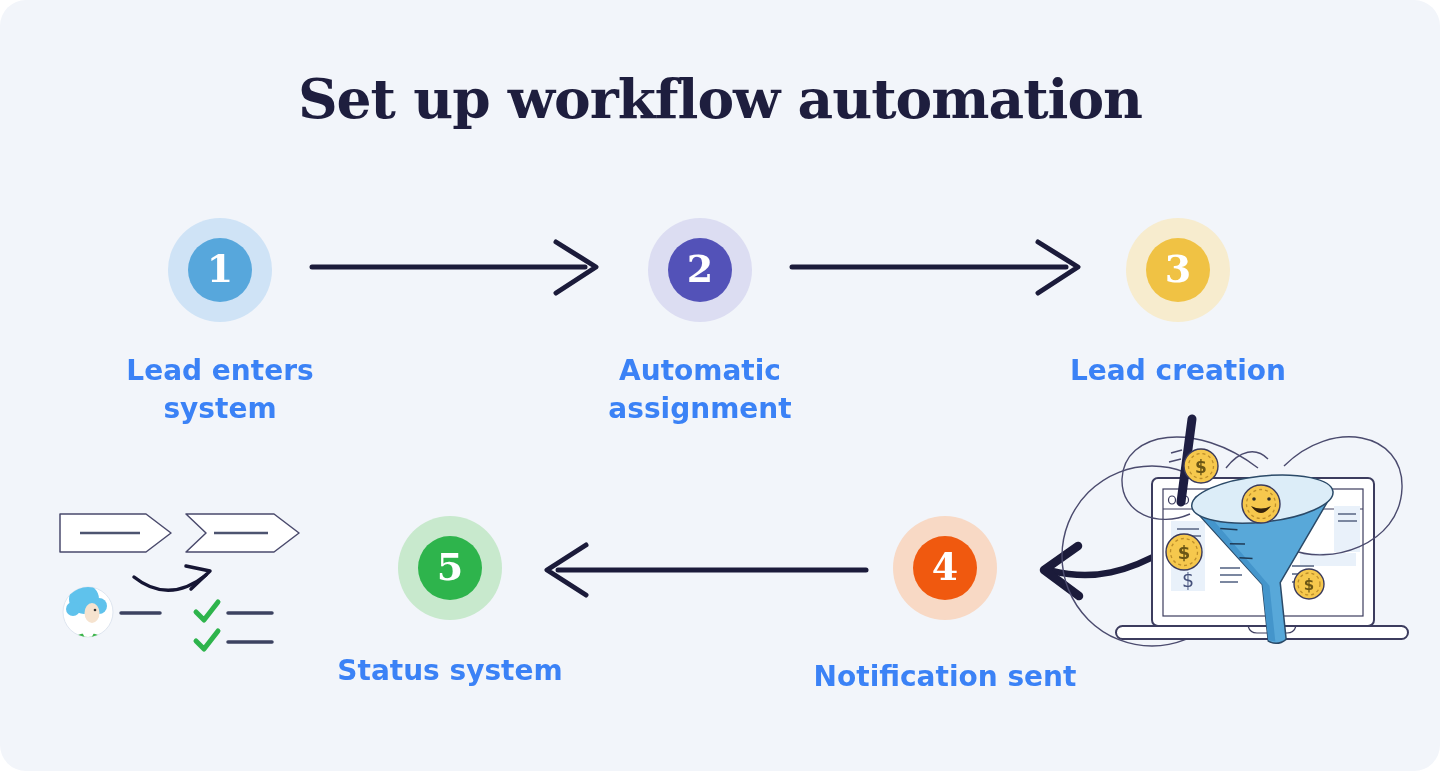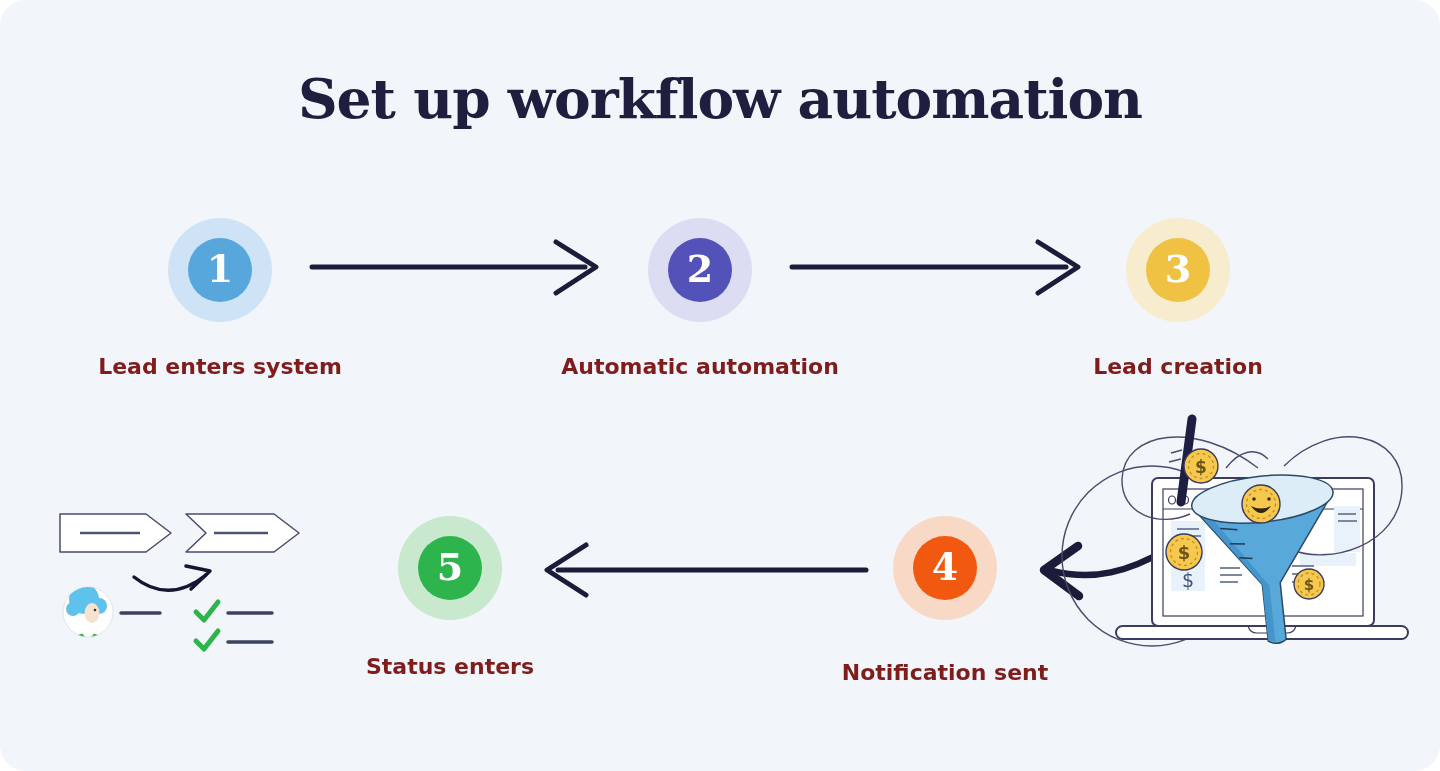--- a/index.html
+++ b/index.html
@@ -27,21 +27,21 @@
     display:flex;align-items:center;justify-content:center;
   }
   .num{
     font-family:"DejaVu Serif","Liberation Serif",serif;
     font-weight:bold;font-size:38px;color:#ffffff;line-height:1;
     transform:translateY(-1px);
   }
   .step .label{
     position:absolute;top:134px;left:50%;transform:translateX(-50%);
     width:300px;text-align:center;
-    font-weight:bold;font-size:22px;line-height:1.35;color:#7f1d1d;
+    font-weight:bold;font-size:28px;line-height:1.35;color:#3b82f6;
   }
   .step-1{left:168px;top:218px;}
   .step-2{left:648px;top:218px;}
   .step-3{left:1126px;top:218px;}
   .step-4{left:893px;top:516px;}
   .step-5{left:398px;top:516px;}
   .step-3 .label,.step-4 .label,.step-5 .label{white-space:nowrap;}
   .step-4 .label{top:142px;}
   .step-5 .label{top:136px;}
 
@@ -86,21 +86,21 @@
     </div>
     <div class="label">Lead enters system</div>
   </div>
 
   <div class="step step-2">
     <div class="halo" style="background-color: rgb(220, 221, 242);">
       <div class="bubble" style="background-color: rgb(83, 82, 184);">
         <span class="num">2</span>
       </div>
     </div>
-    <div class="label">Automatic automation</div>
+    <div class="label">Automatic assignment</div>
   </div>
 
   <div class="step step-3">
     <div class="halo" style="background-color: rgb(247, 236, 206);">
       <div class="bubble" style="background-color: rgb(240, 194, 68);">
         <span class="num">3</span>
       </div>
     </div>
     <div class="label">Lead creation</div>
   </div>
@@ -113,21 +113,21 @@
     </div>
     <div class="label">Notification sent</div>
   </div>
 
   <div class="step step-5">
     <div class="halo" style="background-color: rgb(200, 233, 205);">
       <div class="bubble" style="background-color: rgb(46, 180, 76);">
         <span class="num">5</span>
       </div>
     </div>
-    <div class="label">Status enters</div>
+    <div class="label">Status system</div>
   </div>
 
   <svg class="art" width="1440" height="771" viewBox="0 0 1440 771">
     <defs>
       <clipPath id="avclip">
           <circle cx="88" cy="612" r="25"></circle>
         </clipPath>
     </defs>
 
     <g>

